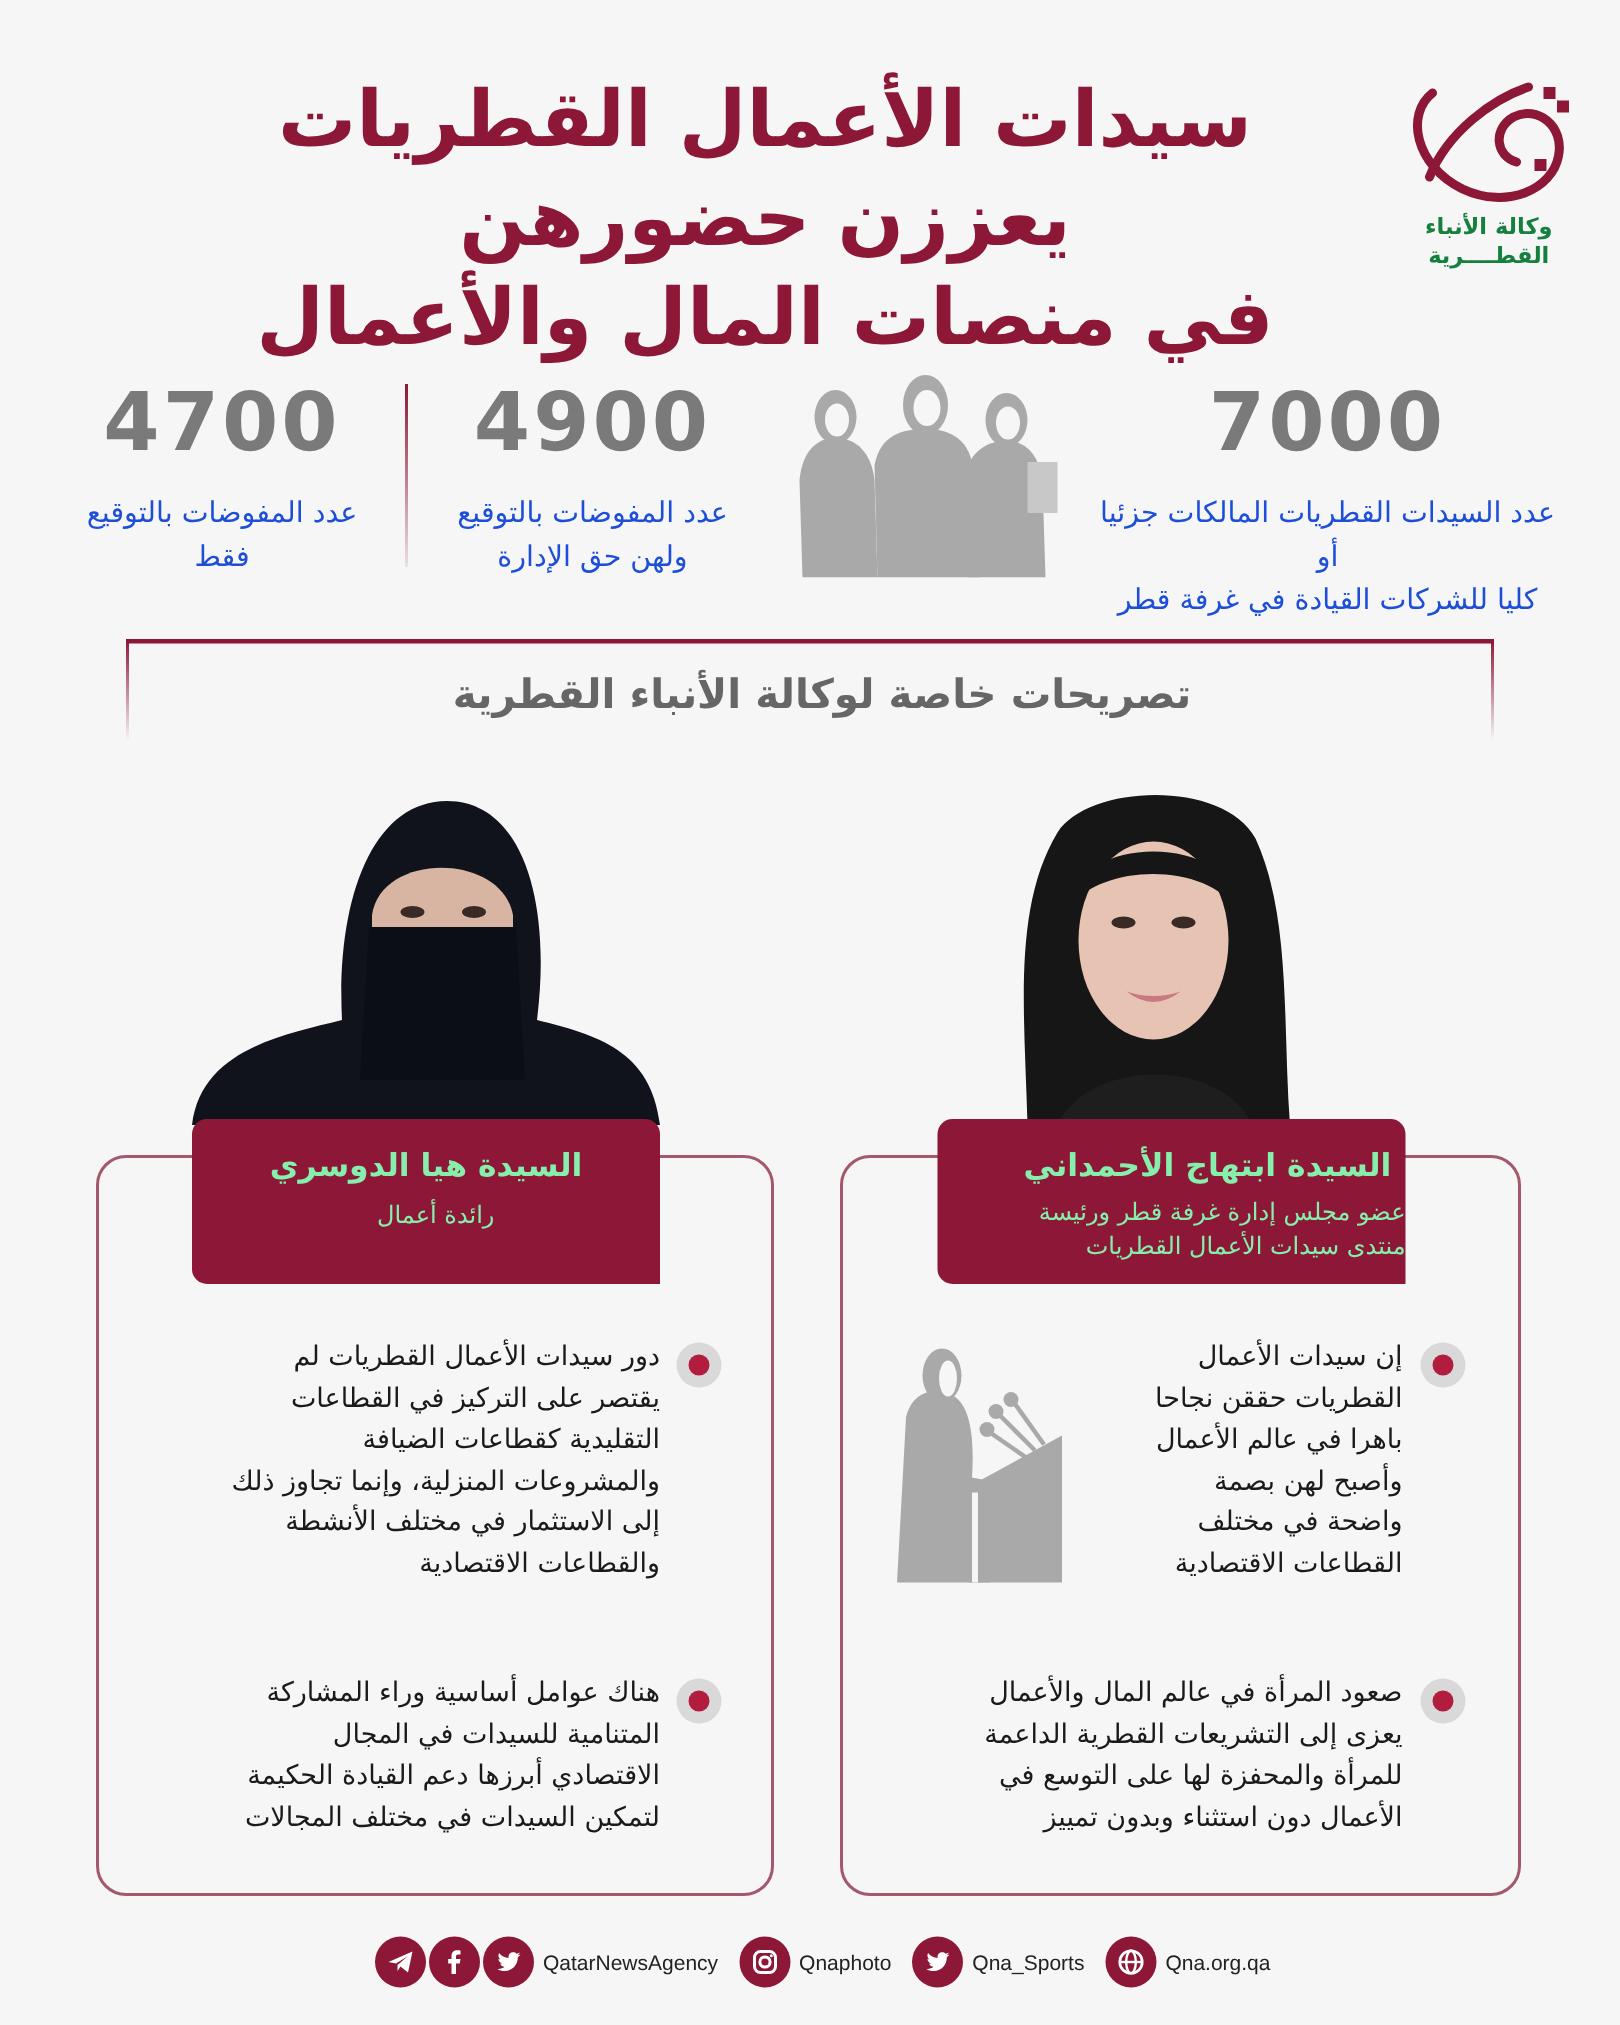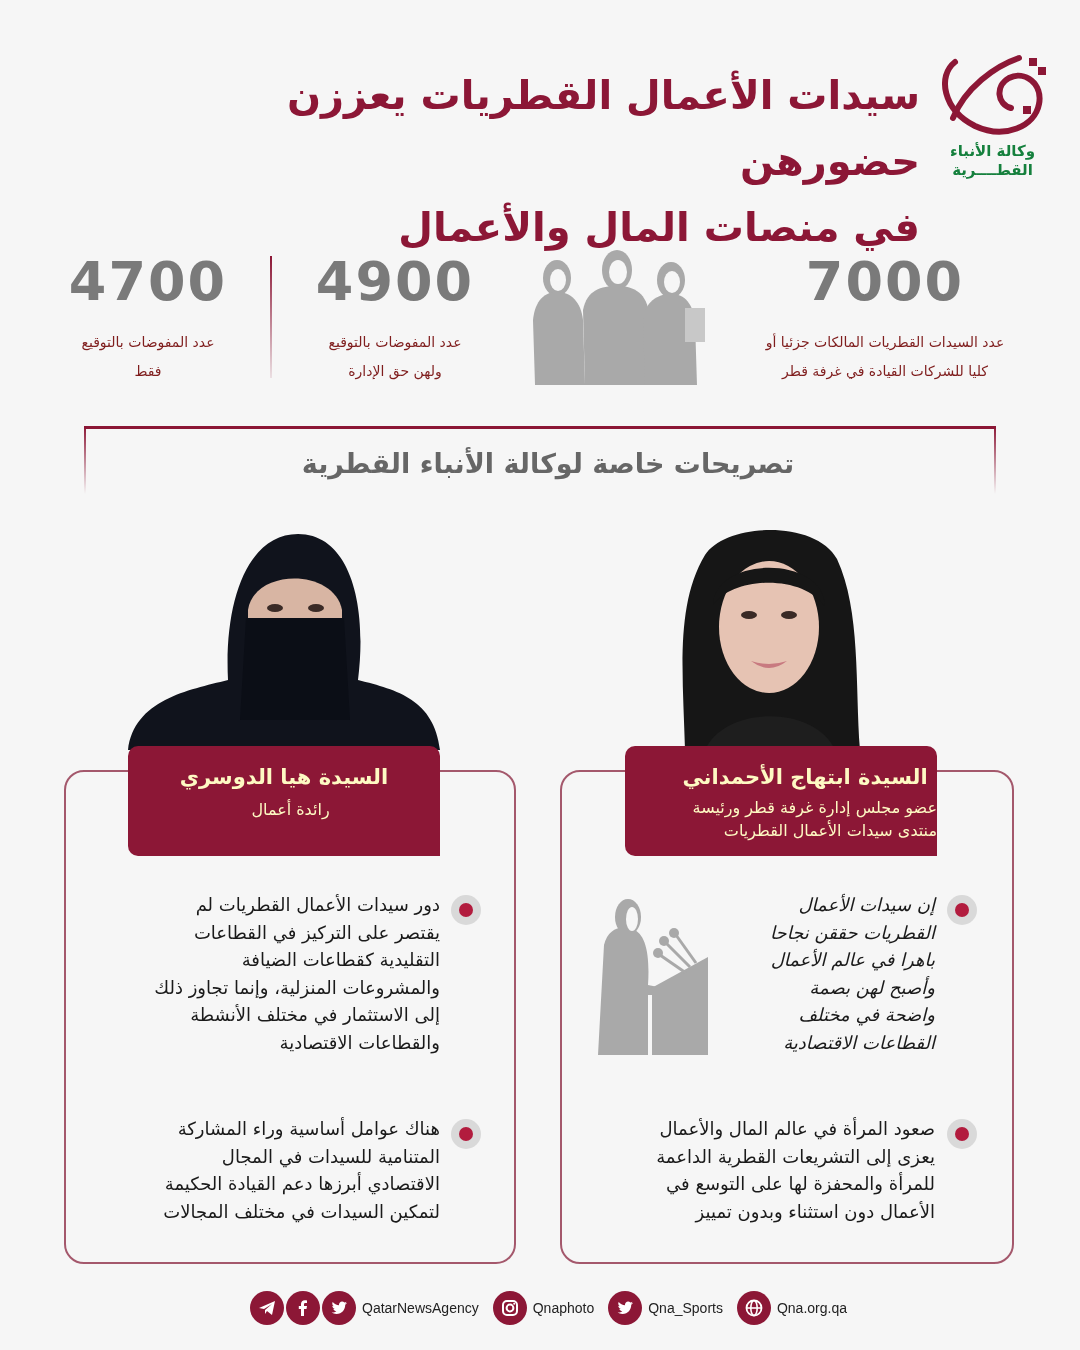--- a/index.html
+++ b/index.html
@@ -7,38 +7,38 @@
   body {
     background: #f6f6f6;
     font-family: "DejaVu Sans", sans-serif;
     position: relative;
     overflow: hidden;
     color: #1a1a1a;
   }
 
   
   .title {
-    position: absolute; left: 100px; top: 62px; width: 820px;
-    text-align: right; direction: rtl;
-    color: #8c1736; font-weight: bold; font-size: 40px; line-height: 66px;
+    position: absolute; left: 100px; top: 47px; width: 820px;
+    text-align: center; direction: rtl;
+    color: #8c1736; font-weight: bold; font-size: 52px; line-height: 66px;
   }
   .logo { position: absolute; left: 935px; top: 48px; width: 115px; height: 140px; }
   .logo svg { width: 115px; height: 92px; display: block; }
   .logo-text {
     direction: rtl; text-align: center; color: #15803d;
     font-size: 15px; line-height: 19px; font-weight: bold; margin-top: 2px;
   }
 
   
   .stat { position: absolute; text-align: center; direction: rtl; }
   .stat-num {
     font-family: "DejaVu Sans", sans-serif; font-weight: bold;
     font-size: 54px; line-height: 60px; color: #7a7a7a; letter-spacing: 2px;
   }
-  .stat-label { font-size: 14px; line-height: 29px; color: #7f1d1d; margin-top: 16px; }
+  .stat-label { font-size: 19px; line-height: 29px; color: #1d4ed8; margin-top: 16px; }
   .stat-divider {
     position: absolute; left: 270px; top: 256px; width: 2px; height: 122px;
     background: linear-gradient(#8c1736, rgba(140,23,54,0.1));
   }
   .women-illus { position: absolute; left: 525px; top: 250px; width: 185px; height: 135px; }
 
   
   .section-frame {
     position: absolute; left: 84px; top: 426px; width: 912px; height: 68px;
     border-top: 3px solid #8c1736;
@@ -56,21 +56,21 @@
 
   
   .portrait { position: absolute; }
 
   
   .card {
     position: absolute; border: 2px solid #a4586c; border-radius: 20px;
     background: transparent;
   }
   .name-plate {
-    position: absolute; background: #8c1736; color: #fef9c3; text-align: center;
+    position: absolute; background: #8c1736; color: #86efac; text-align: center;
     direction: rtl; border-radius: 10px;
   }
   .name-plate .name { font-weight: bold; font-size: 21px; line-height: 30px; margin-top: 16px; }
   .name-plate .role { font-size: 16px; line-height: 23px; margin-top: 6px; margin-left: 13px; }
 
   .bullet {
     position: absolute; width: 30px; height: 30px; border-radius: 50%;
     background: #d9d9d9;
   }
   .bullet::after {
@@ -194,21 +194,21 @@
     <path d="M86 40 L 106 68" stroke="#a9a9a9" stroke-width="3"></path>
     <path d="M70 60 L 96 78" stroke="#a9a9a9" stroke-width="3"></path>
     <circle cx="74" cy="46" r="5"></circle>
     <circle cx="84" cy="38" r="5"></circle>
     <circle cx="68" cy="58" r="5"></circle>
   </g>
   <ellipse cx="42" cy="24" rx="6" ry="12" fill="#f6f6f6"></ellipse>
 </svg>
 
 <div class="bullet" style="left:947px; top:895px;"></div>
-<div class="quote" style="left:720px; top:891px; width:215px;font-style:italic;">إن سيدات الأعمال
+<div class="quote" style="left:720px; top:891px; width:215px;">إن سيدات الأعمال
 القطريات حققن نجاحا
 باهرا في عالم الأعمال
 وأصبح لهن بصمة
 واضحة في مختلف
 القطاعات الاقتصادية</div>
 
 <div class="bullet" style="left:947px; top:1119px;"></div>
 <div class="quote" style="left:590px; top:1115px; width:345px;">صعود المرأة في عالم المال والأعمال
 يعزى إلى التشريعات القطرية الداعمة
 للمرأة والمحفزة لها على التوسع في

